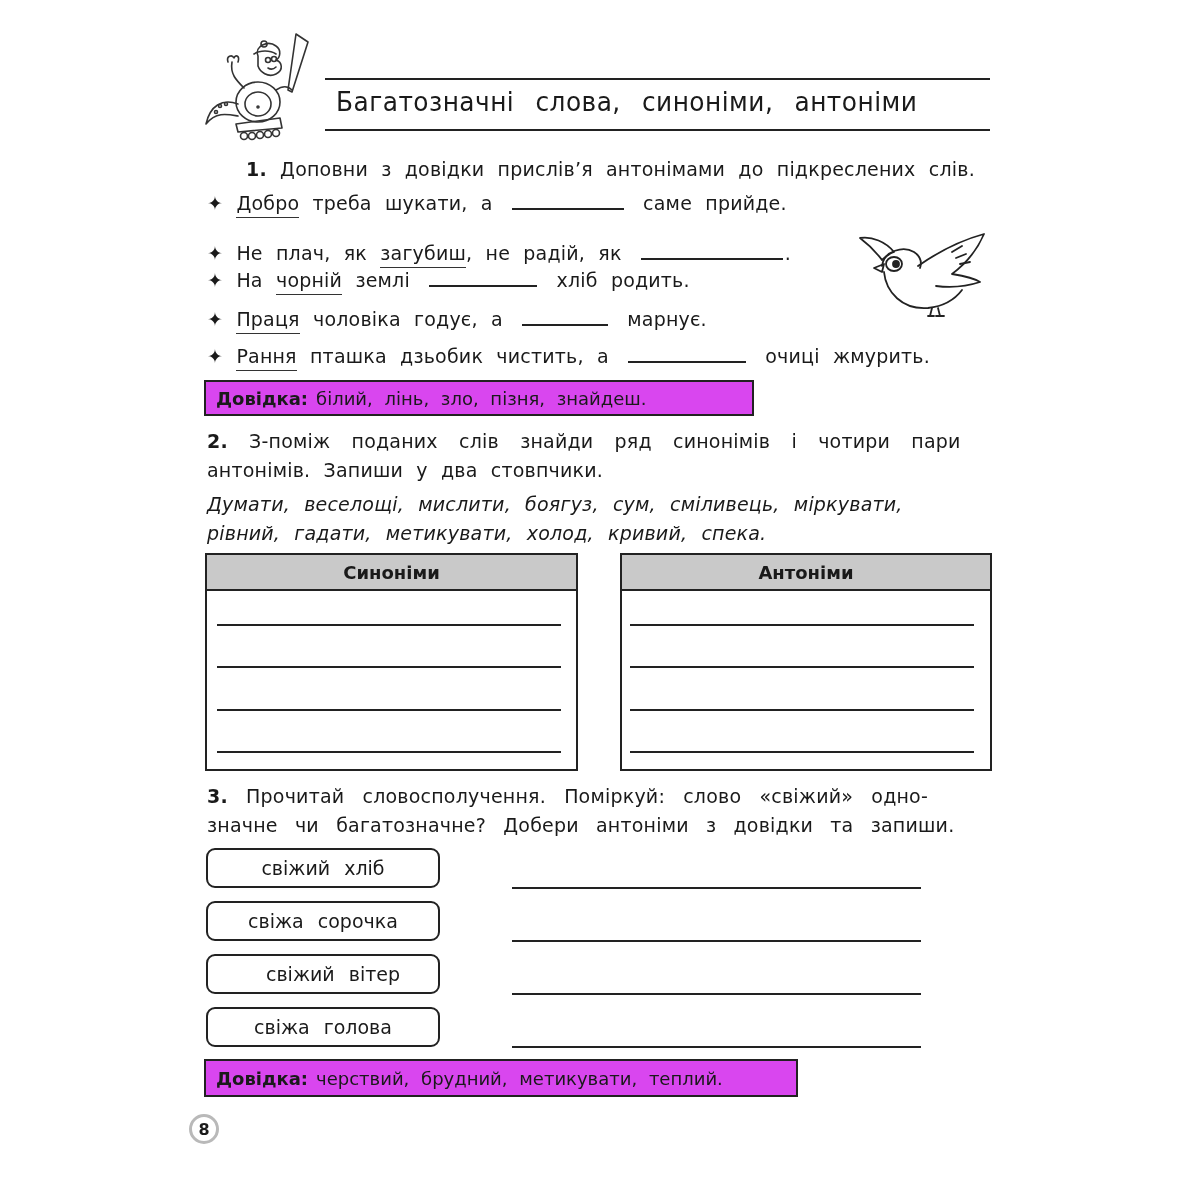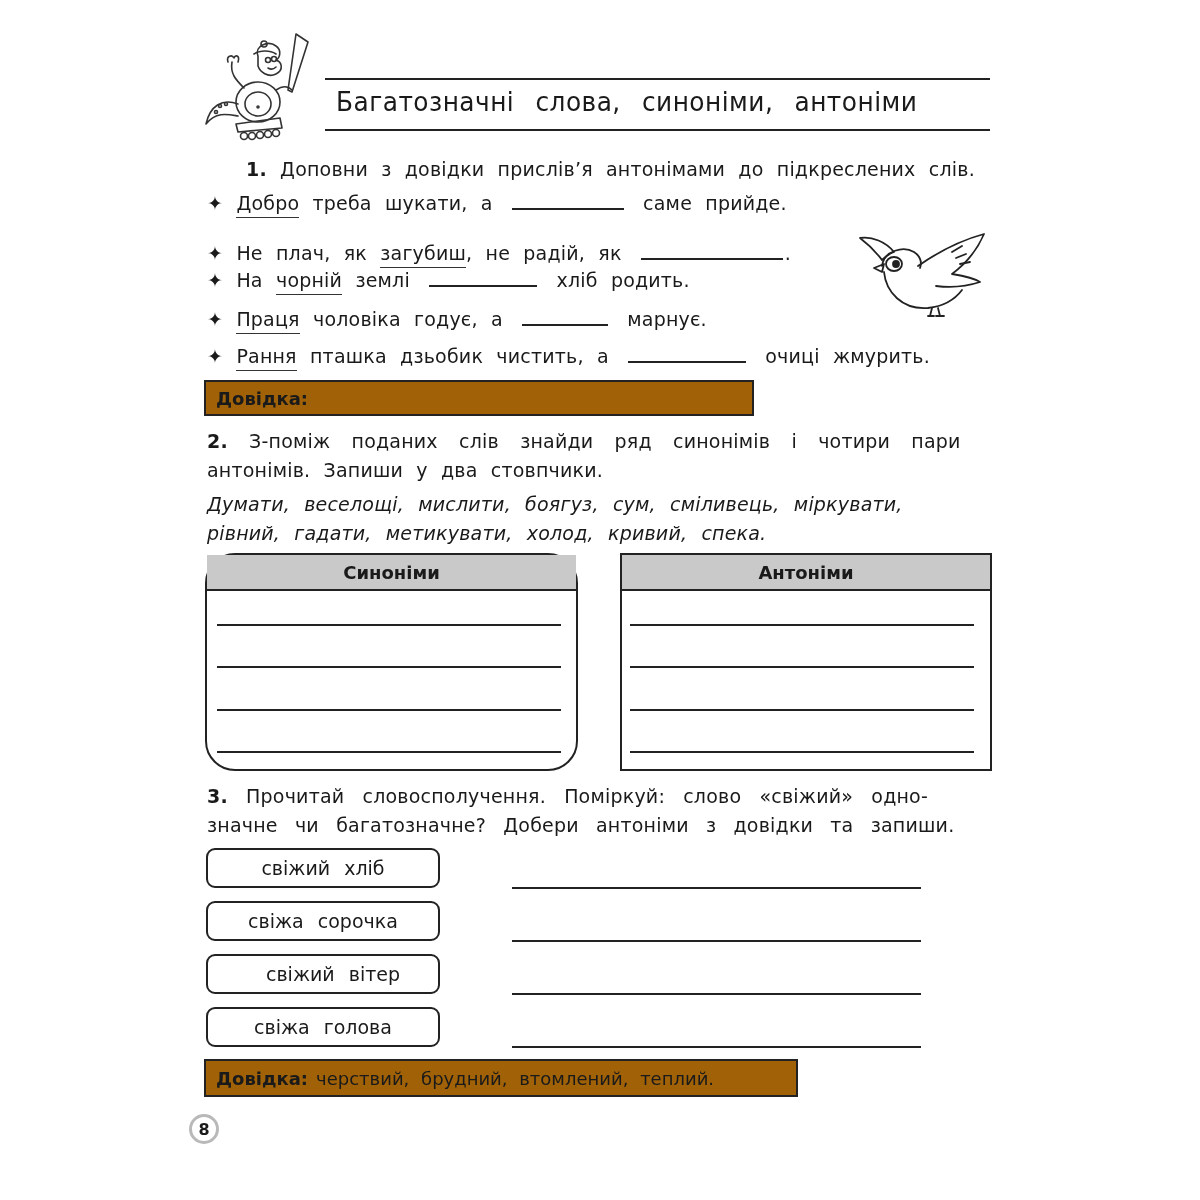--- a/index.html
+++ b/index.html
@@ -16,21 +16,21 @@
   
   .title-rule { position: absolute; left: 325px; width: 665px; height: 0; border-top: 2px solid #222; }
   .title {
     position: absolute; left: 336px; top: 86px; font-size: 27px; letter-spacing: 0.5px;
     word-spacing: 14px; white-space: nowrap; font-family: "DejaVu Sans", sans-serif;
     transform: scaleX(0.92); transform-origin: left center;
   }
 
   
   .ref-box {
-    position: absolute; border: 2px solid #222; background: #a16207;
+    position: absolute; border: 2px solid #222; background: #d946ef;
     font-size: 18px; word-spacing: 6px; padding: 0 10px; box-sizing: border-box;
     display: flex; align-items: center; white-space: nowrap;
   }
   .ref-box .bold { margin-right: 8px; }
 
   
   .col-table { position: absolute; border: 2px solid #222; background: #fff; box-sizing: border-box; }
   .col-head {
     height: 34px; background: #c9c9c9; border-bottom: 2px solid #222;
     display: flex; align-items: center; justify-content: center;
@@ -151,37 +151,38 @@
       <path d="M32 44 C34 64 50 82 76 80 C94 78 104 70 110 62"></path>
       <path d="M66 38 C86 24 110 12 132 6 C126 20 116 34 100 46 C112 48 122 50 128 54 C116 58 100 60 84 58"></path>
       <path d="M100 24 L110 18 M104 30 L114 26 M108 36 L118 34"></path>
       <path d="M80 80 L78 88 M86 80 L88 88 M76 88 L82 88 M84 88 L92 88"></path>
     </g>
   </svg>
 </div>
 
 <div class="ref-box" style="left:204px;top:380px;width:550px;height:36px;">
   <span class="bold">Довідка:</span>
+  <span>білий, лінь, зло, пізня, знайдеш.</span>
 </div>
 
 <div class="abs txt" style="left:207px;top:432px;word-spacing:15px;">
   <span class="bold">2.</span>
   <span>З-поміж поданих слів знайди ряд синонімів і чотири пари</span>
 </div>
 <div class="abs txt" style="left:207px;top:461px;">
   <span>антонімів. Запиши у два стовпчики.</span>
 </div>
 <div class="abs txt" style="left:207px;top:495px;font-style:italic;word-spacing:8px;">
   <span>Думати, веселощі, мислити, боягуз, сум, сміливець, міркувати,</span>
 </div>
 <div class="abs txt" style="left:207px;top:524px;font-style:italic;word-spacing:8px;">
   <span>рівний, гадати, метикувати, холод, кривий, спека.</span>
 </div>
 
-<div class="col-table" style="left:205px;top:553px;width:373px;height:218px;border-radius:30px;">
+<div class="col-table" style="left:205px;top:553px;width:373px;height:218px;">
   <div class="col-head">Синоніми</div>
   <div class="write-line" style="left:10px;width:344px;top:69px;"></div>
   <div class="write-line" style="left:10px;width:344px;top:111px;"></div>
   <div class="write-line" style="left:10px;width:344px;top:154px;"></div>
   <div class="write-line" style="left:10px;width:344px;top:196px;"></div>
 </div>
 
 <div class="col-table" style="left:620px;top:553px;width:372px;height:218px;">
   <div class="col-head">Антоніми</div>
   <div class="write-line" style="left:8px;width:344px;top:69px;"></div>
@@ -203,16 +204,16 @@
 <div class="phrase" style="top:954px;padding-left:20px;">свіжий вітер</div>
 <div class="phrase" style="top:1007px;">свіжа голова</div>
 
 <div class="answer-line" style="top:887px;"></div>
 <div class="answer-line" style="top:940px;"></div>
 <div class="answer-line" style="top:993px;"></div>
 <div class="answer-line" style="top:1046px;"></div>
 
 <div class="ref-box" style="left:204px;top:1059px;width:594px;height:38px;">
   <span class="bold">Довідка:</span>
-  <span>черствий, брудний, втомлений, теплий.</span>
+  <span>черствий, брудний, метикувати, теплий.</span>
 </div>
 
 <div class="page-num">8</div>
 
 </body></html>

